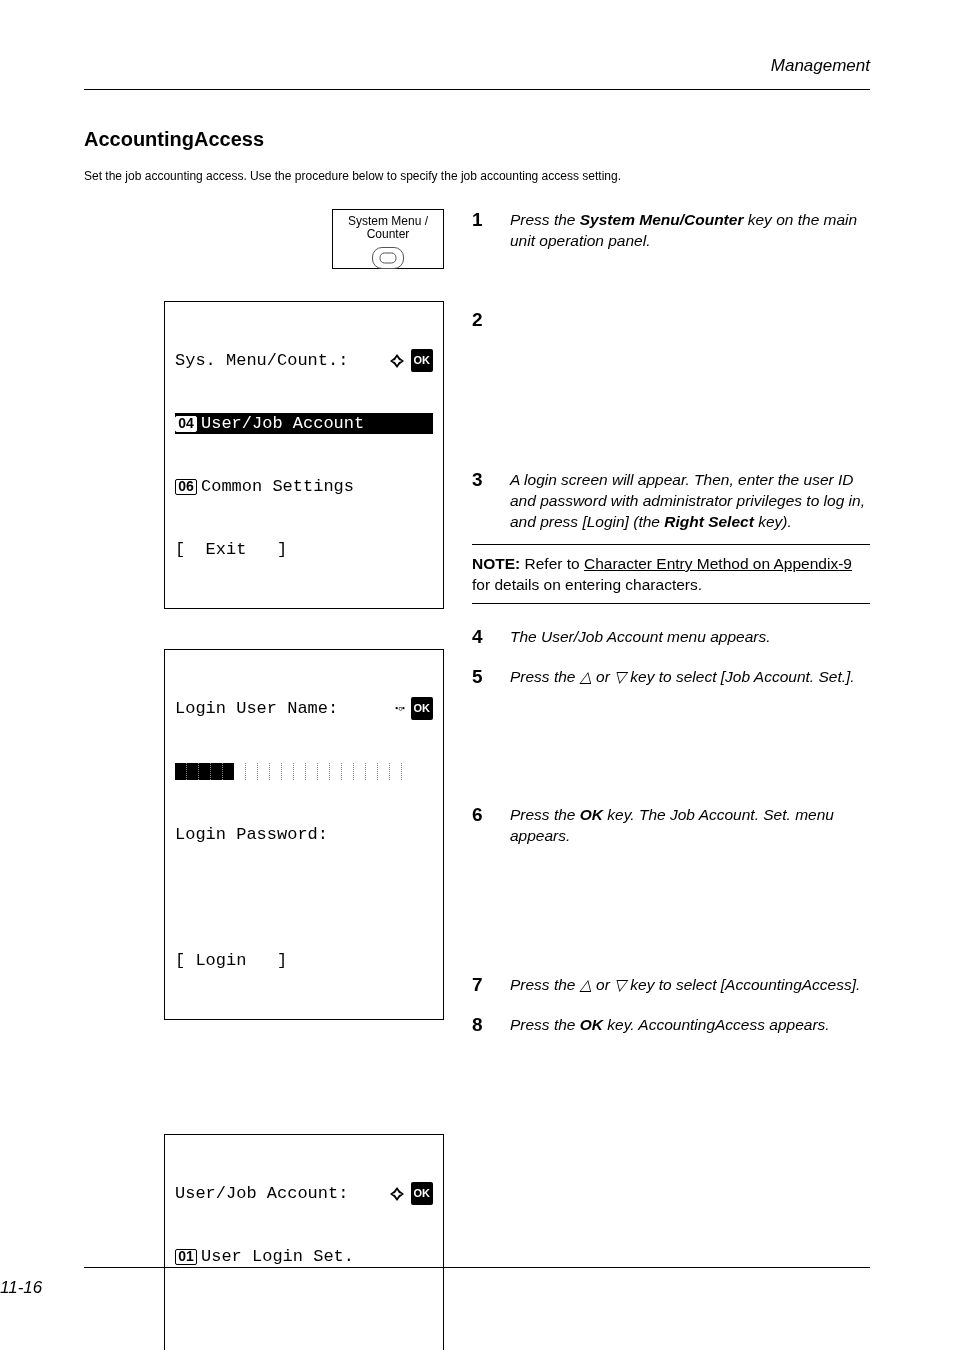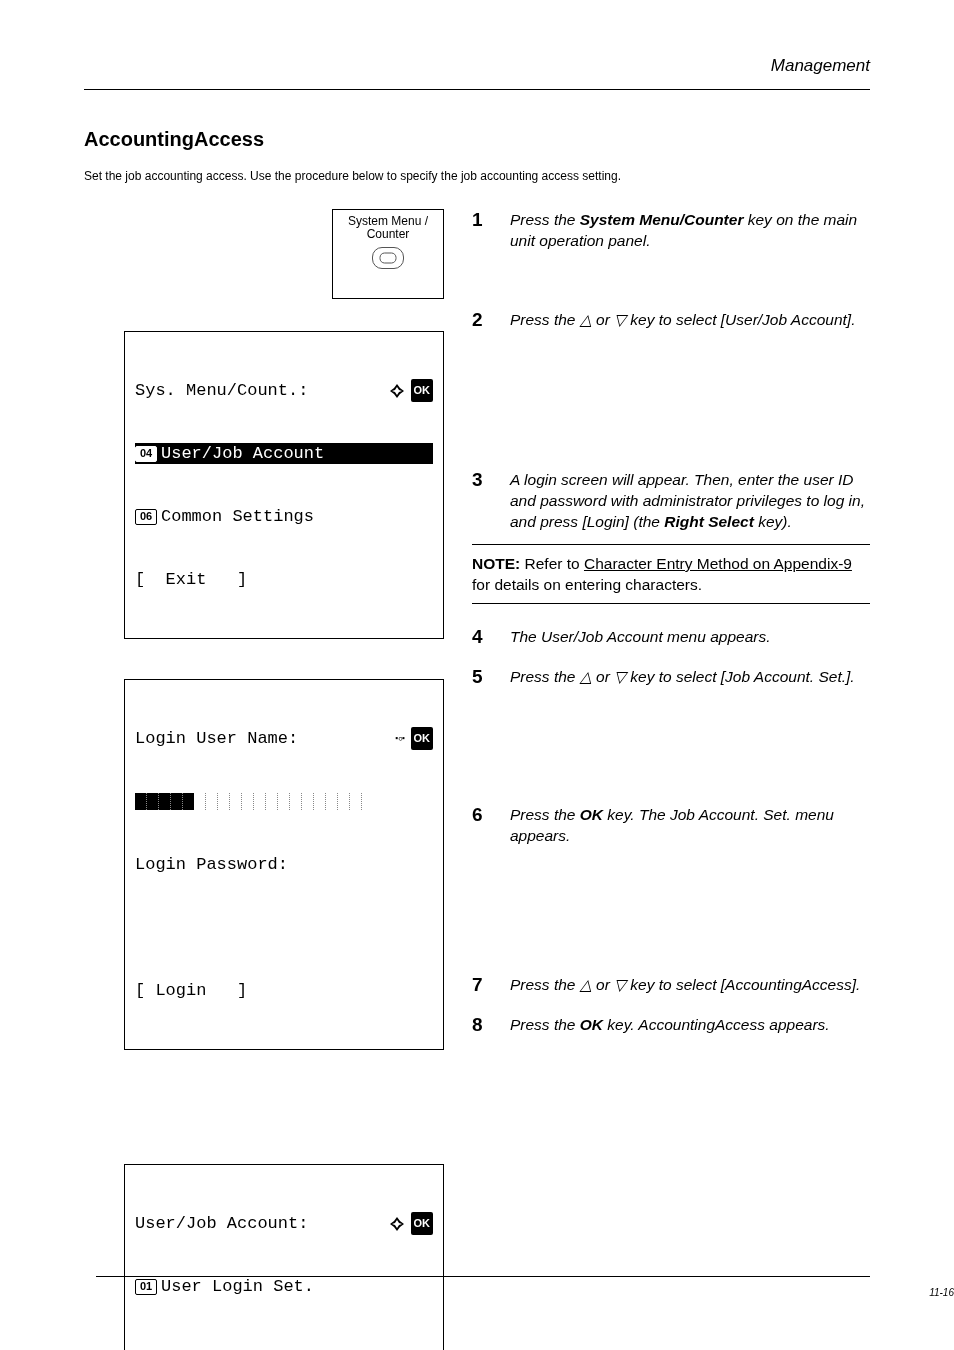--- a/index.html
+++ b/index.html
@@ -37,21 +37,21 @@
   .main-grid {
     display: grid;
     grid-template-columns: 360px 1fr;
     column-gap: 28px;
   }
   .left-col { width: 360px; }
   .right-col { }
   
   .key-graphic {
     width: 112px;
-    height: 90px;
+    height: 60px;
     border: 1px solid #000;
     margin: 0 0 32px auto;
     text-align: center;
     font-size: 12px;
     padding-top: 5px;
     box-sizing: border-box;
     position: relative;
   }
   .key-graphic .l1 { display:block; line-height: 13px; }
   .key-graphic .btn {
@@ -65,21 +65,21 @@
     content: "";
     width: 15px; height: 9px;
     border: 1px solid #555;
     border-radius: 5px;
     position: absolute;
     left: 50%; top: 50%;
     transform: translate(-50%, -50%);
   }
   
   .lcd {
-    width: 320px;
+    width: 280px;
     border: 1px solid #000;
     font-family: "Courier New", monospace;
     font-size: 17px;
     line-height: 21px;
     padding: 6px 10px 6px 10px;
     margin: 0 0 40px auto;
     box-sizing: border-box;
     background: #fff;
     white-space: pre;
   }
@@ -90,21 +90,21 @@
     position: relative;
   }
   .lcd .title-row { justify-content: space-between; }
   .lcd .menu-num {
     display: inline-flex;
     align-items: center;
     justify-content: center;
     border: 1.5px solid #000;
     border-radius: 2px;
     width: 20px; height: 14px;
-    font-size: 11px;
+    font-size: 14px;
     font-family: Arial, sans-serif;
     font-weight: bold;
     margin-right: 4px;
     background: #fff;
     color: #000;
     flex-shrink: 0;
   }
   .lcd .hl {
     background: #000;
     color: #fff;
@@ -168,24 +168,23 @@
     font-size: 15.5px;
     line-height: 21px;
   }
   .note-label { color: #000000; font-weight: bold; }
   .note-box u { text-decoration: underline; }
   .arrow-glyph { font-family: Arial, sans-serif; }
   .footer {
     position: absolute;
     bottom: 52px;
     left: 0; right: 0;
-    text-align: right;
+    text-align: left;
     font-style: italic;
-    font-size: 10px;
-    padding-left: 12px;
+    font-size: 17px;
   }
   .footer-rule {
     border: none;
     border-top: 1.5px solid #000;
     margin: 0 84px 10px 84px;
   }
   
   .sp-8 { height: 8px; }
   .sp-20 { height: 20px; }
   .sp-30 { height: 30px; }
@@ -269,21 +268,20 @@
 
     <div class="step">
       <div class="num">1</div>
       <div class="txt"><span>Press the </span><b>System Menu/Counter</b><span> key on the main unit operation panel.</span></div>
     </div>
 
     <div class="sp-40"></div>
 
     <div class="step">
       <div class="num">2</div>
-      <div class="txt"><span class="arrow-glyph">Press the △ or ▽ key to select [User/Job Account].</span></div>
     </div>
 
     <div class="sp-90"></div>
     <div class="sp-30"></div>
 
     <div class="step" style="margin-bottom:10px;">
       <div class="num">3</div>
       <div class="txt"><span>A login screen will appear. Then, enter the user ID and password with administrator privileges to log in, and press [Login] (the </span><b>Right Select</b><span> key).</span></div>
     </div>
 

